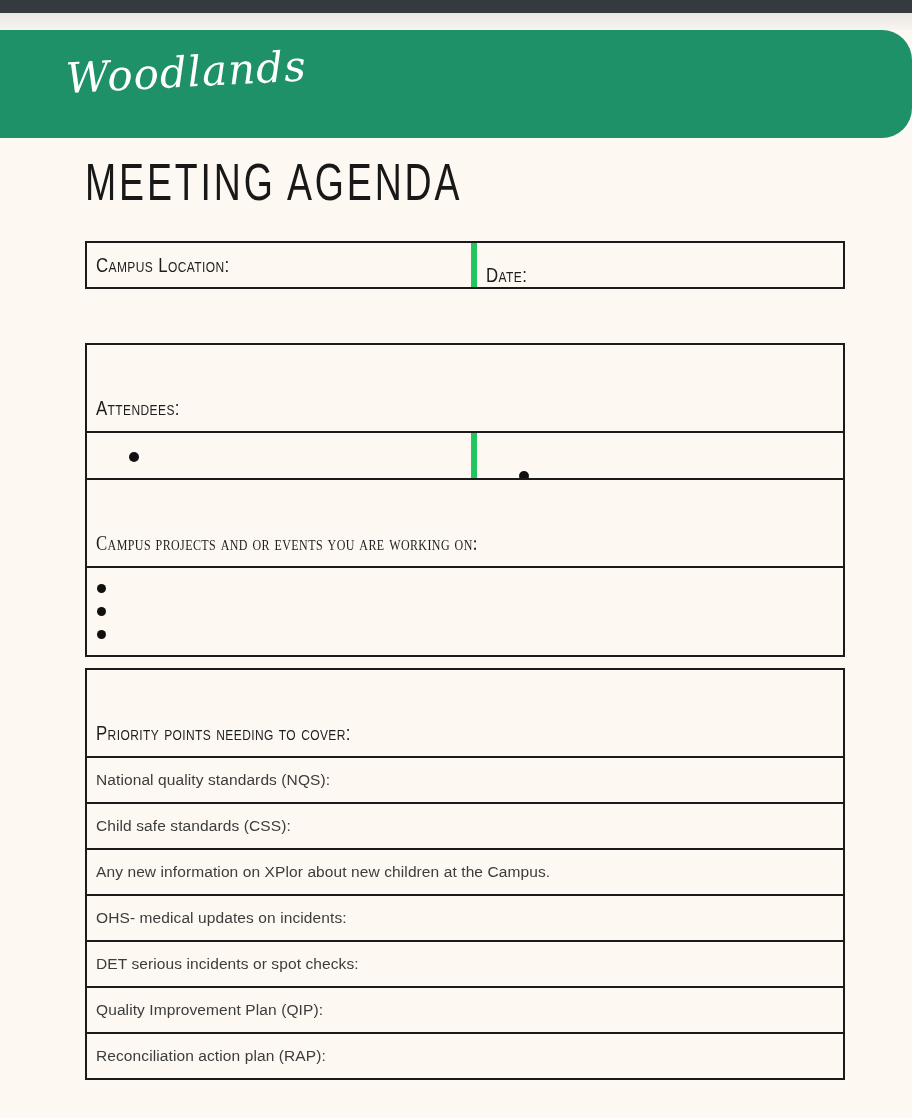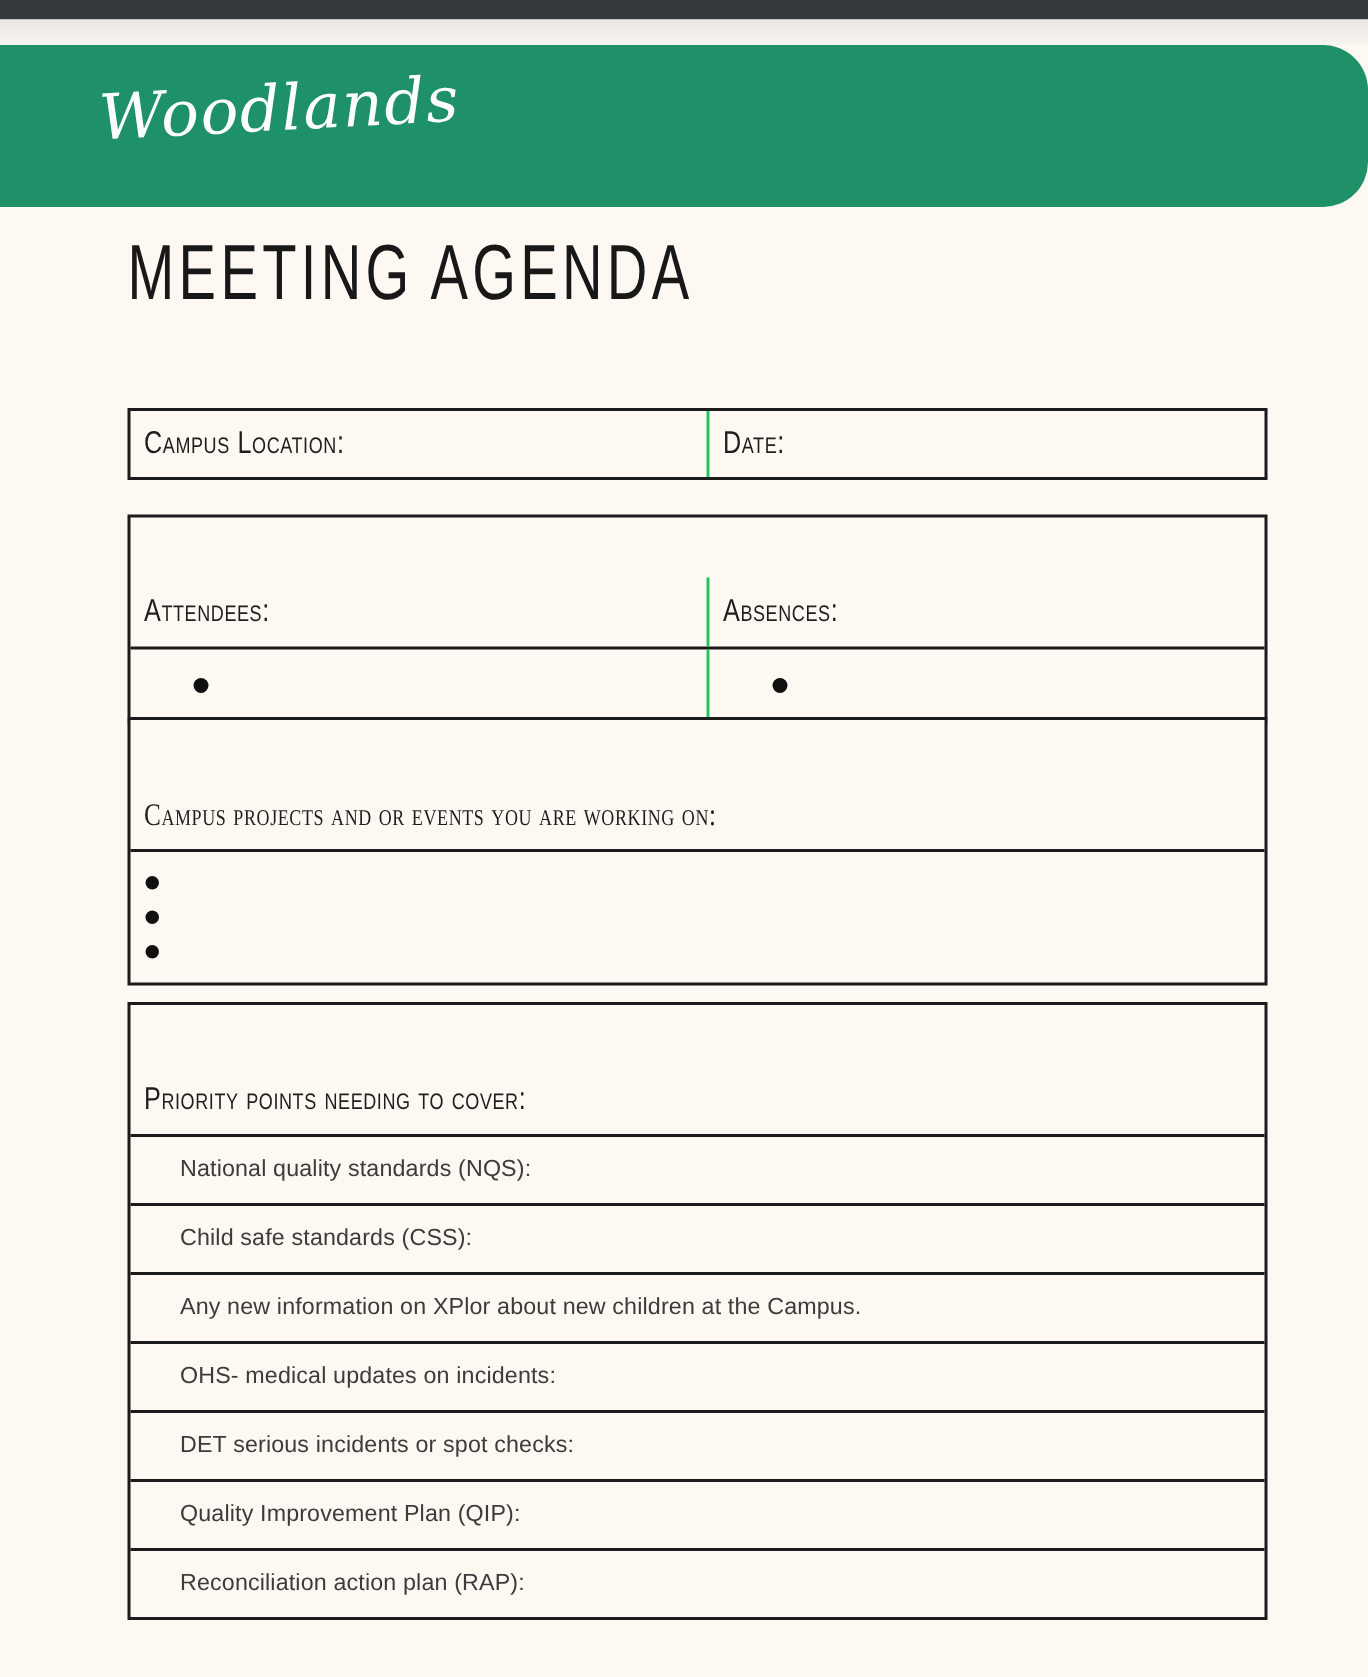--- a/index.html
+++ b/index.html
@@ -64,21 +64,21 @@
   .tbl {
     position: absolute;
     left: 85px;
     width: 760px;
     border: 2px solid #1B1B1B;
     background: #FDF8F2;
   }
   .tbl-row { display: flex; width: 100%; }
   .tbl-row + .tbl-row { border-top: 2px solid #1B1B1B; }
   .cell { position: relative; }
-  .cell + .cell { border-left: 2px solid #22c55e; }
+  .cell + .cell { border-left: 6px solid #22c55e; align-items: flex-end; }
   .c-left  { width: 50.8%; }
   .c-right { width: 49.2%; }
 
   .hdr-label {
     display: inline-block;
     font-variant: small-caps;
     font-size: 21px;
     font-weight: 400;
     color: #1E1E1E;
     letter-spacing: 0.5px;
@@ -112,24 +112,23 @@
     padding-left: 10px;
   }
 
   .plain-row {
     display: flex;
     align-items: center;
     padding-left: 9px;
     font-size: 15.5px;
     color: #3C3C3C;
     letter-spacing: 0.1px;
-    margin-left: 24px;
-  }
-
-  .t-location   { top: 272px; }
+  }
+
+  .t-location   { top: 241px; }
   .t-attendance { top: 343px; }
   .t-projects   { top: 478px; font-family: Liberation Serif, serif; }
   .t-priority   { top: 668px; }
 </style>
 </head>
 <body>
 
 <div class="page">
 
   <div class="top-bar"></div>
@@ -150,23 +149,20 @@
         <span class="hdr-label">Date:</span>
       </div>
     </div>
   </div>
 
   <div class="tbl t-attendance">
     <div class="tbl-row">
       <div class="cell c-left hdr-cell h-47">
         <span class="hdr-label">Attendees:</span>
       </div>
-      <div class="cell c-right hdr-cell h-47">
-        <span class="hdr-label">Absences:</span>
-      </div>
     </div>
     <div class="tbl-row">
       <div class="cell c-left attendance-body h-48">
         <span class="bullet"></span>
       </div>
       <div class="cell c-right attendance-body h-48">
         <span class="bullet"></span>
       </div>
     </div>
   </div>

